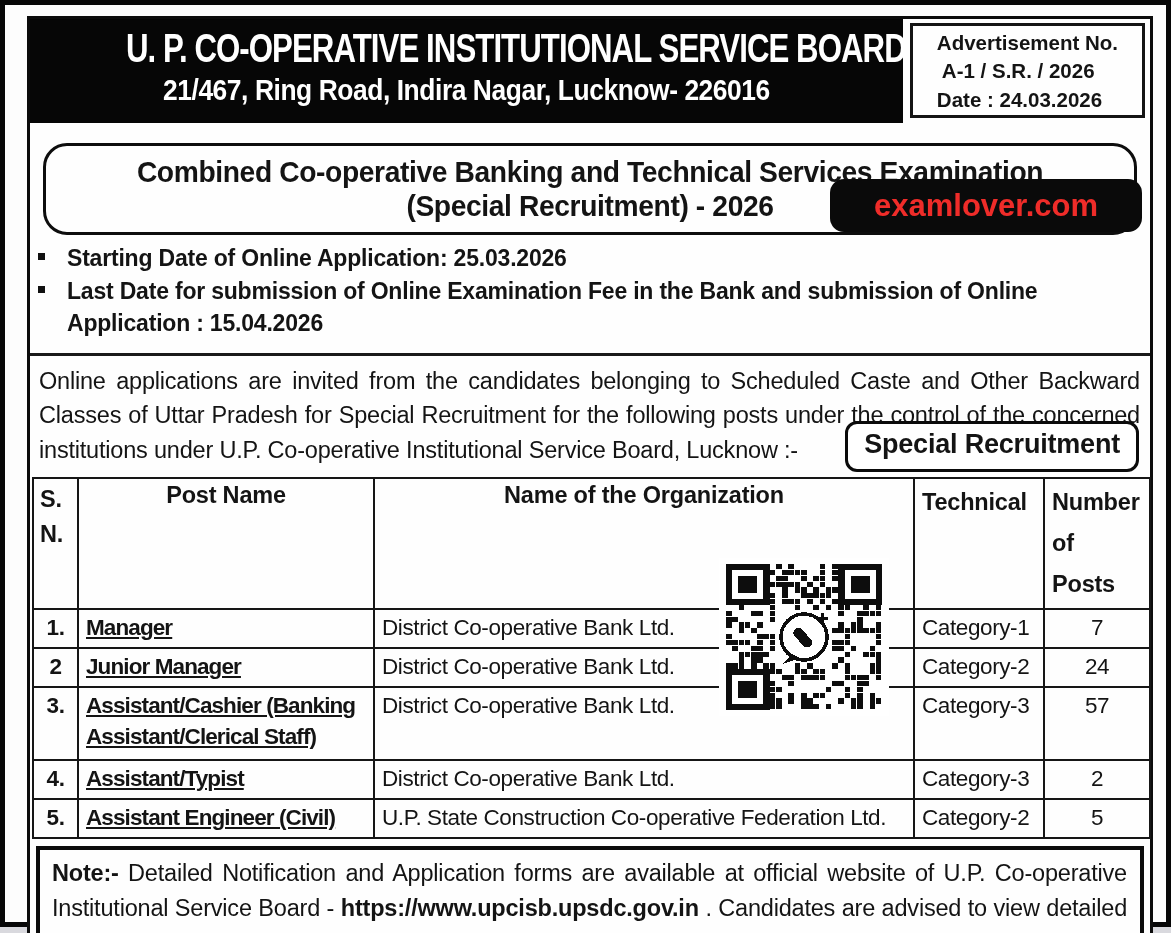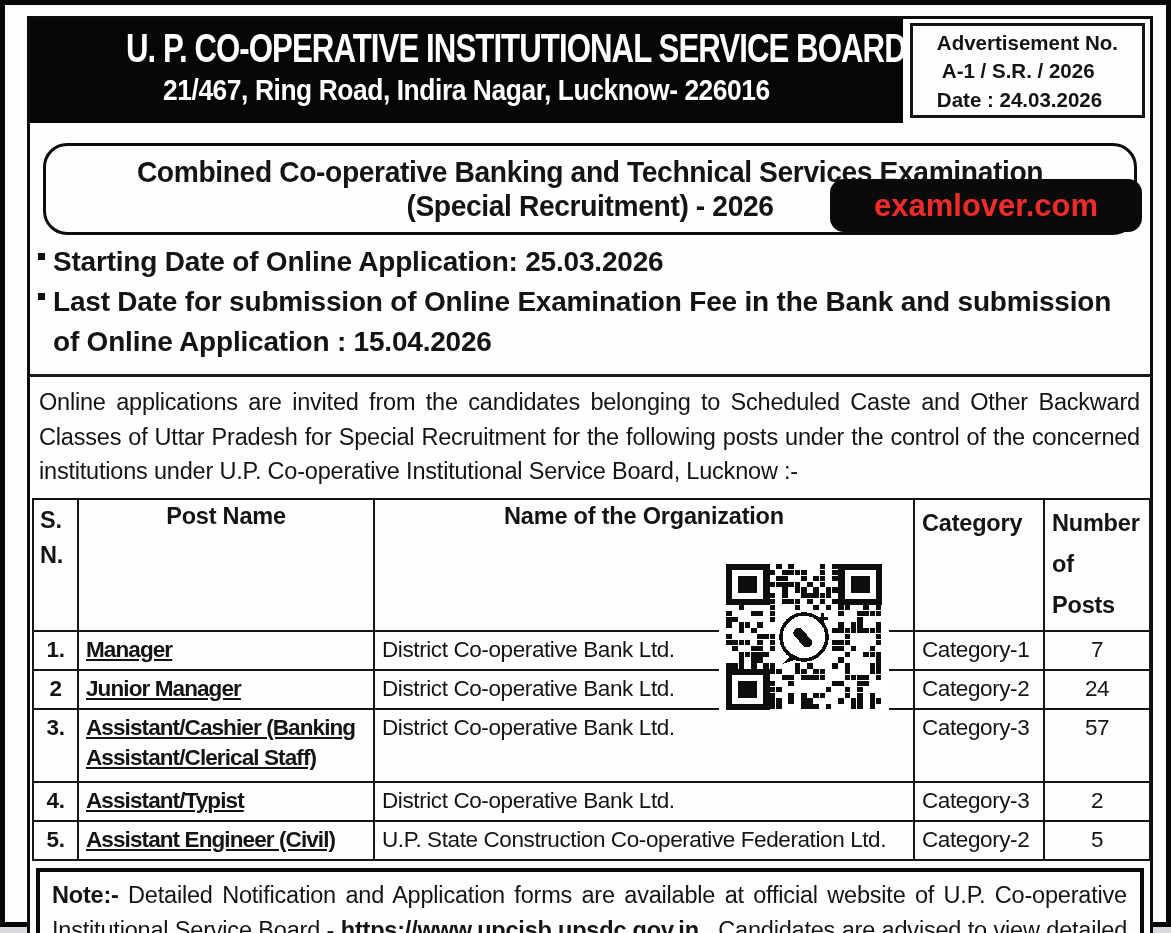--- a/index.html
+++ b/index.html
@@ -54,21 +54,21 @@
   .watermark {
     position:absolute; right:8px; top:160px;
     width:312px; height:53px;
     background:#0a0a0a; border-radius:14px;
     color:#ef2c29; font-size:31px; font-weight:bold;
     display:flex; align-items:center; justify-content:center;
     z-index:5;
   }
   
   .bullets { padding:7px 8px 8px 6px; }
-  .bullet-line { display:flex; font-size:28px; font-weight:bold; line-height:1.42; letter-spacing:-0.2px; }
+  .bullet-line { display:flex; font-size:23px; font-weight:bold; line-height:1.42; letter-spacing:-0.2px;gap:14px; }
   .bullet-marker { width:7px; height:7px; background:#111; flex:none; margin:11px 8px 0 2px; }
   
   .intro {
     border-top:3px solid #1a1a1a;
     margin-top:5px; position:relative;
     padding:8px 10px 10px 9px;
     font-size:23.5px; line-height:1.46; text-align:justify; letter-spacing:-0.2px;
   }
   .intro-text { display:block; width:100%; }
   .sr-badge {
@@ -139,36 +139,37 @@
         <span>Starting Date of Online Application: 25.03.2026</span>
       </div>
       <div class="bullet-line">
         <span class="bullet-marker"></span>
         <span>Last Date for submission of Online Examination Fee in the Bank and submission of Online Application : 15.04.2026</span>
       </div>
     </div>
 
     <div class="intro">
       <span class="intro-text">Online applications are invited from the candidates belonging to Scheduled Caste and Other Backward Classes of Uttar Pradesh for Special Recruitment for the following posts under the control of the concerned institutions under U.P. Co-operative Institutional Service Board, Lucknow :-</span>
+      <span class="sr-badge">Special Recruitment</span>
     </div>
 
     <table>
       <colgroup>
         <col class="c-sn">
           <col class="c-post">
           <col class="c-org">
           <col class="c-cat">
           <col class="c-num">
       </colgroup>
       <thead>
         <tr>
           <th class="h-sn">S. N.</th>
           <th class="h-post">Post Name</th>
           <th class="h-org">Name of the Organization</th>
-          <th class="h-cat">Category</th>
+          <th class="h-cat">Technical</th>
           <th class="h-num">Number of Posts</th>
         </tr>
       </thead>
       <tbody>
         <tr class="r-short">
           <td class="sn">1.</td>
           <td class="post">Manager</td>
           <td class="org">District Co-operative Bank Ltd.</td>
           <td class="cat">Category-1</td>
           <td class="num">7</td>

